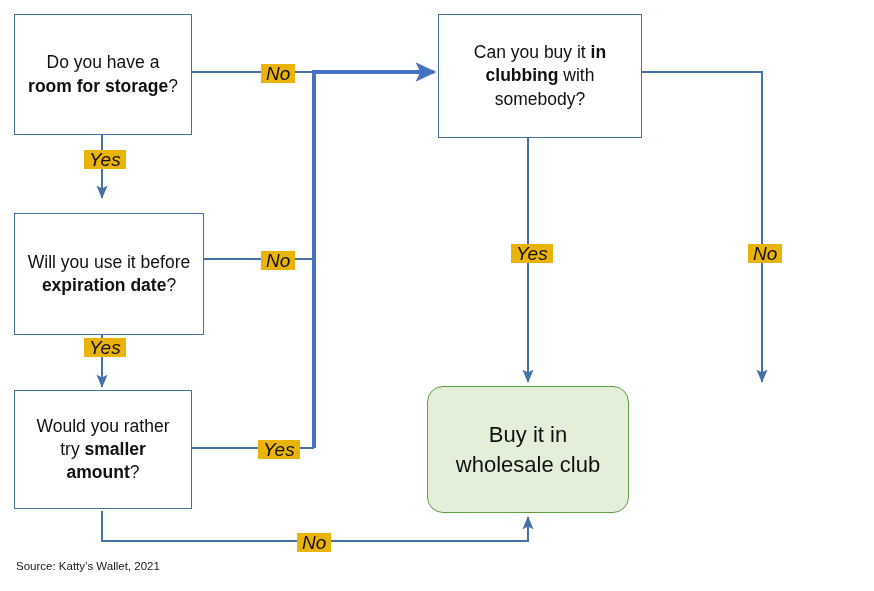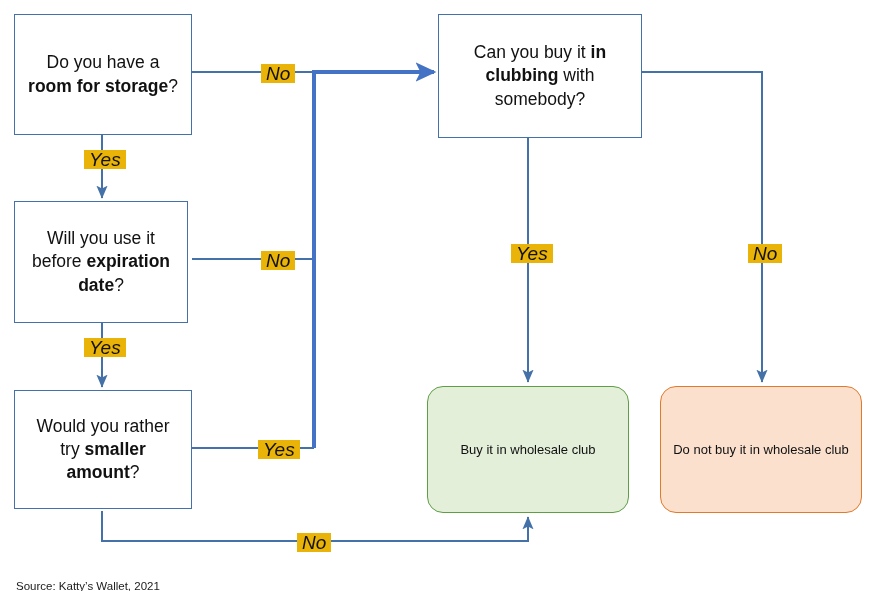--- a/index.html
+++ b/index.html
@@ -35,21 +35,21 @@
     line-height: 1.32;
     color: #111111;
   }
   .decision {
     border: 1px solid #4472a8;
     background: #ffffff;
     font-size: 17.5px;
   }
   .terminal {
     border-radius: 16px;
-    font-size: 13px;
+    font-size: 22px;
   }
   .terminal.green {
     border: 1.4px solid #5f9e45;
     background: #e3efd9;
   }
   .terminal.orange {
     border: 1.4px solid #e2792b;
     background: #fbe0ce;
   }
   .node .txt { display: block; padding: 0 10px; }
@@ -64,21 +64,20 @@
     line-height: 1;
     font-style: italic;
   }
   .source-note {
     position: absolute;
     left: 16px;
     top: 560px;
     font-size: 11.5px;
     color: #1a1a1a;
     white-space: nowrap;
-    margin-top: 20px;
   }
 </style>
 </head>
 <body>
 
 <div id="canvas">
 
   <svg id="wires" viewBox="0 0 874 591" width="874" height="591">
     <defs>
       <marker id="arrow-thin" markerWidth="9" markerHeight="9" refX="6.2" refY="3.2" orient="auto" markerUnits="strokeWidth">
@@ -105,39 +104,36 @@
 
     <path d="M528,138 L528,382" fill="none" stroke="#4472a8" stroke-width="2" marker-end="url(#arrow-thin)"></path>
 
     <path d="M618,72 L762,72 L762,382" fill="none" stroke="#4472a8" stroke-width="2" marker-end="url(#arrow-thin)"></path>
   </svg>
 
   <div class="node decision" style="left:14px; top:14px; width:178px; height:121px;">
     <span class="txt">Do you have a <b>room for storage</b>?</span>
   </div>
 
-  <div class="node decision" style="left:14px; top:201px; width:174px; height:122px;">
+  <div class="node decision" style="left:14px; top:213px; width:190px; height:122px;">
     <span class="txt">Will you use it before <b>expiration date</b>?</span>
   </div>
 
   <div class="node decision" style="left:14px; top:390px; width:178px; height:119px;">
     <span class="txt">Would you rather try <b>smaller amount</b>?</span>
   </div>
 
   <div class="node decision" style="left:438px; top:14px; width:204px; height:124px;">
     <span class="txt">Can you buy it <b>in clubbing</b> with somebody?</span>
   </div>
 
   <div class="node terminal green" style="left:427px; top:386px; width:202px; height:127px;">
     <span class="txt">Buy it in wholesale club</span>
   </div>
 
-  <div class="node terminal orange" style="left:660px; top:386px; width:202px; height:127px;">
-    <span class="txt">Do not buy it in wholesale club</span>
-  </div>
 
   <div class="edge-label" style="left:261px; top:64px;">No</div>
   <div class="edge-label" style="left:84px; top:150px;">Yes</div>
   <div class="edge-label" style="left:261px; top:251px;">No</div>
   <div class="edge-label" style="left:84px; top:338px;">Yes</div>
   <div class="edge-label" style="left:258px; top:440px;">Yes</div>
   <div class="edge-label" style="left:297px; top:533px;">No</div>
   <div class="edge-label" style="left:511px; top:244px;">Yes</div>
   <div class="edge-label" style="left:748px; top:244px;">No</div>
 

